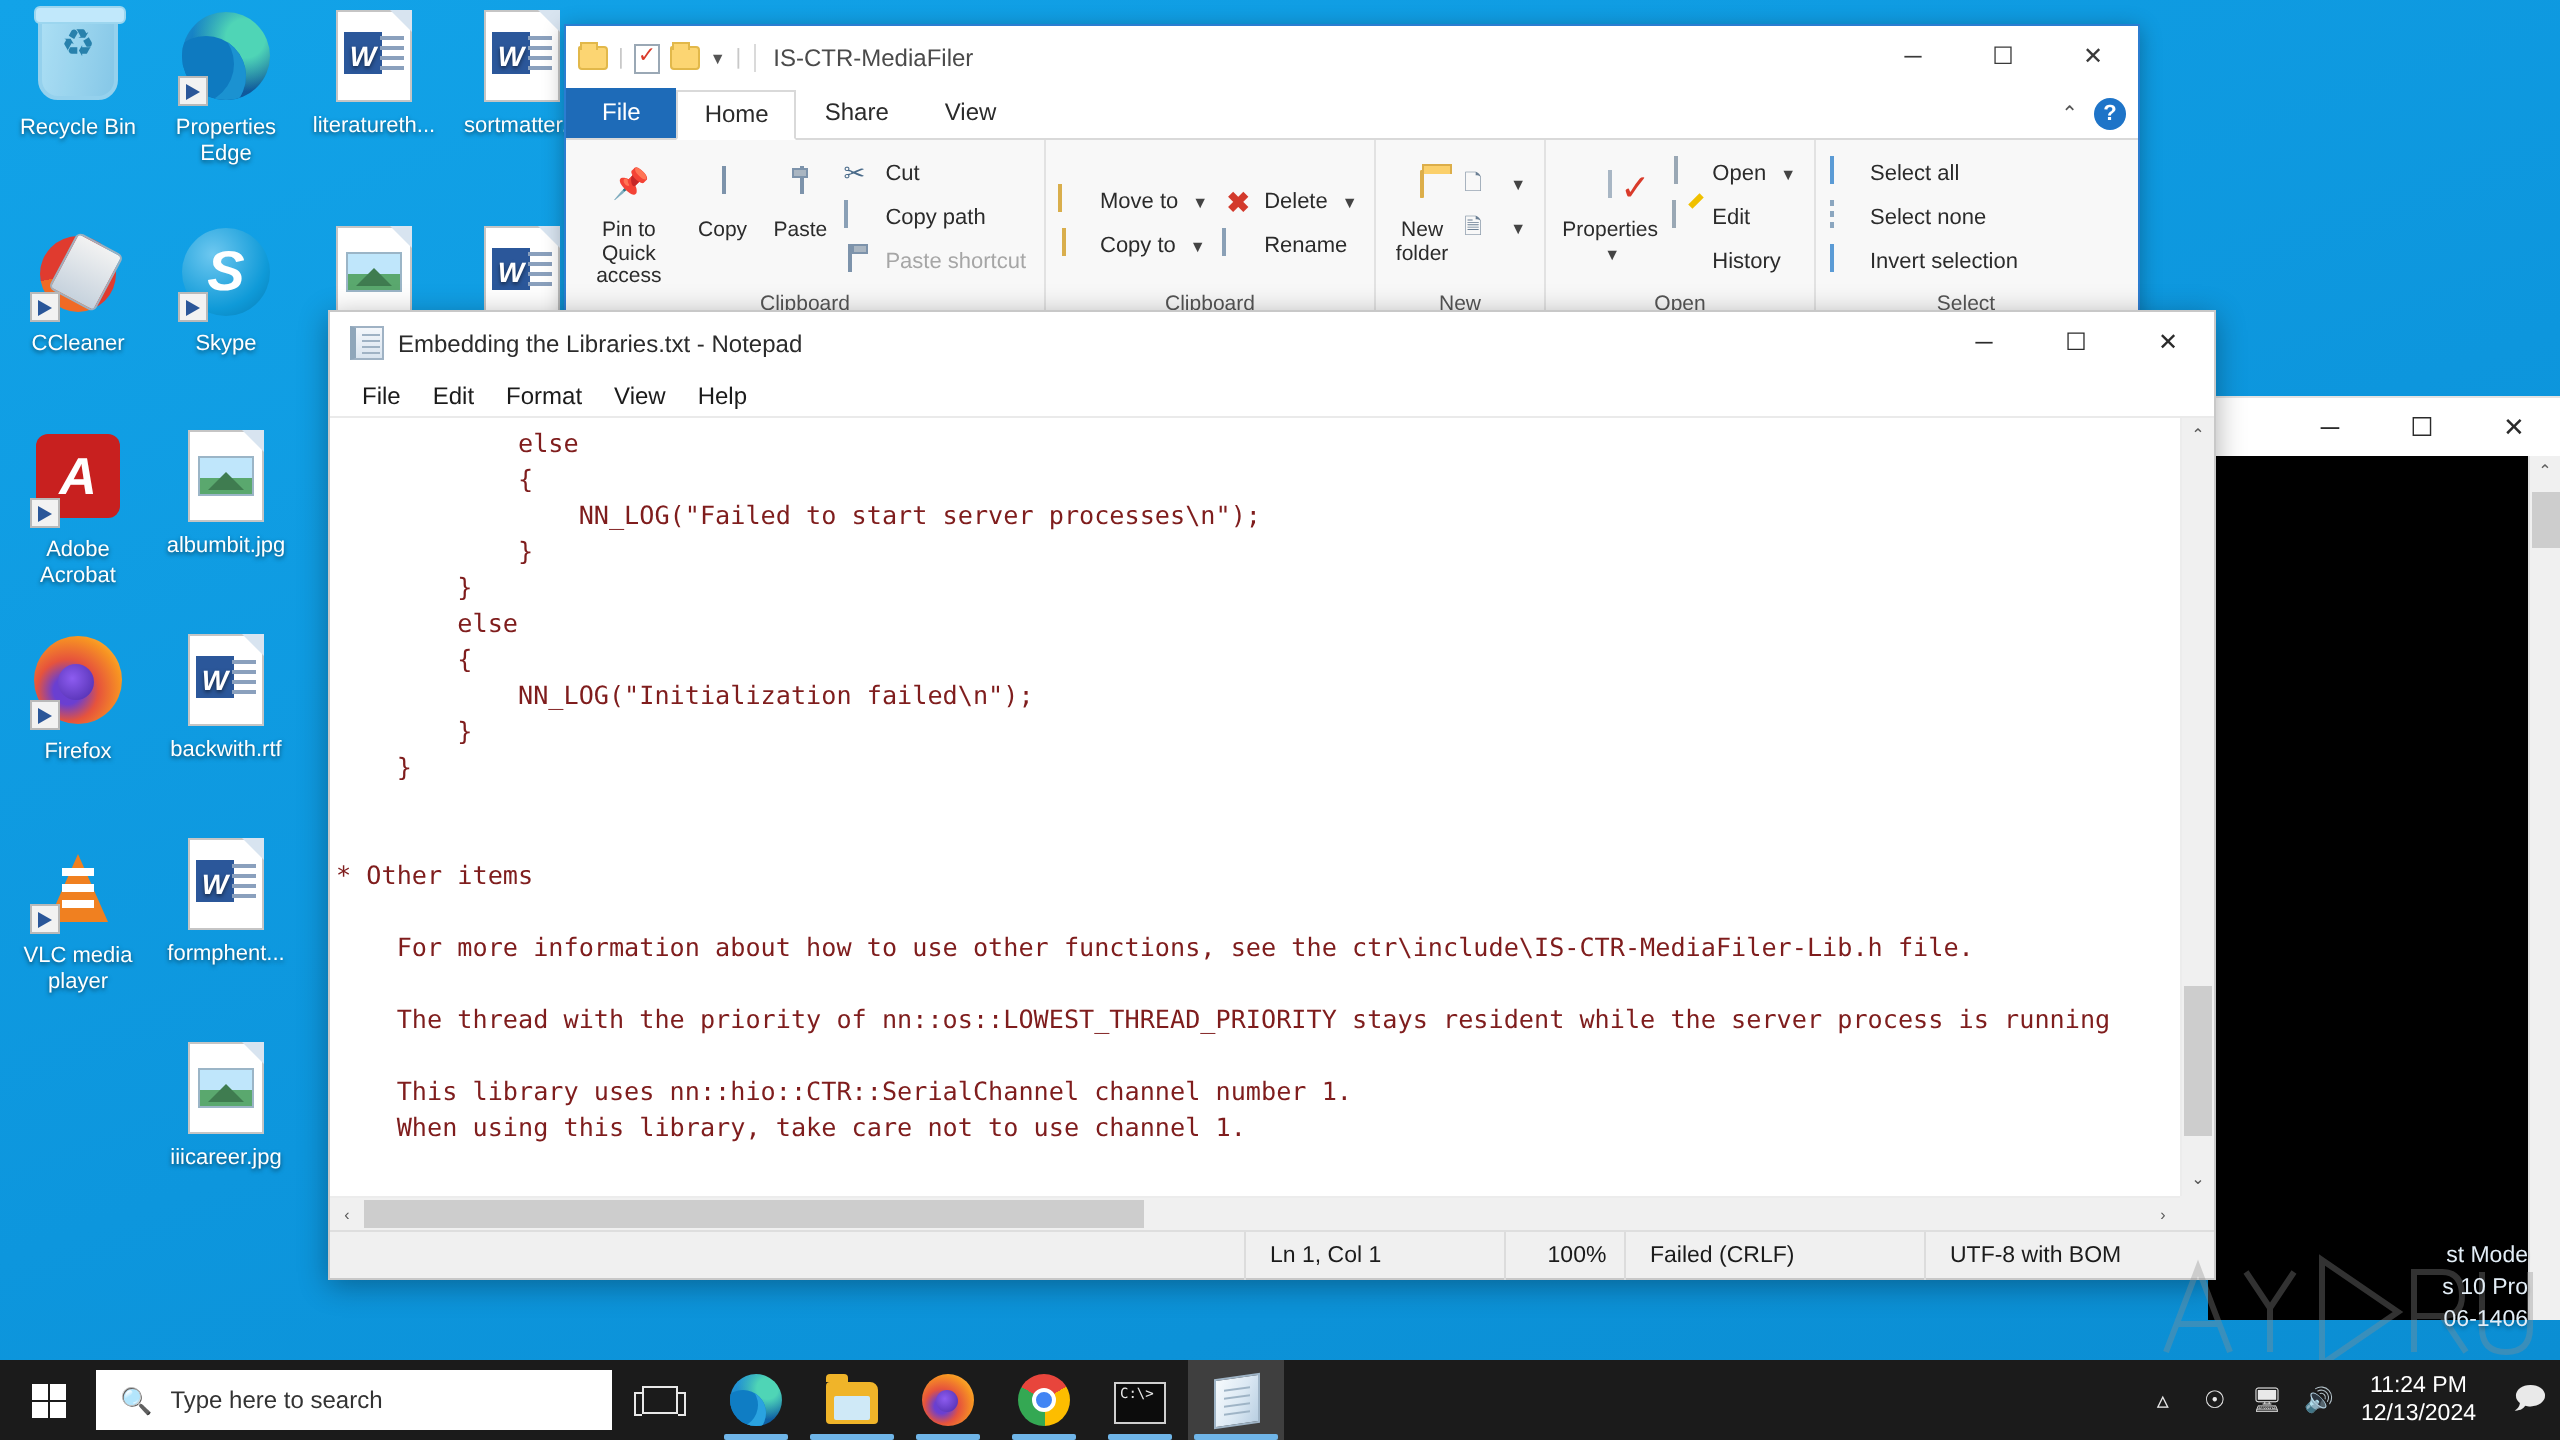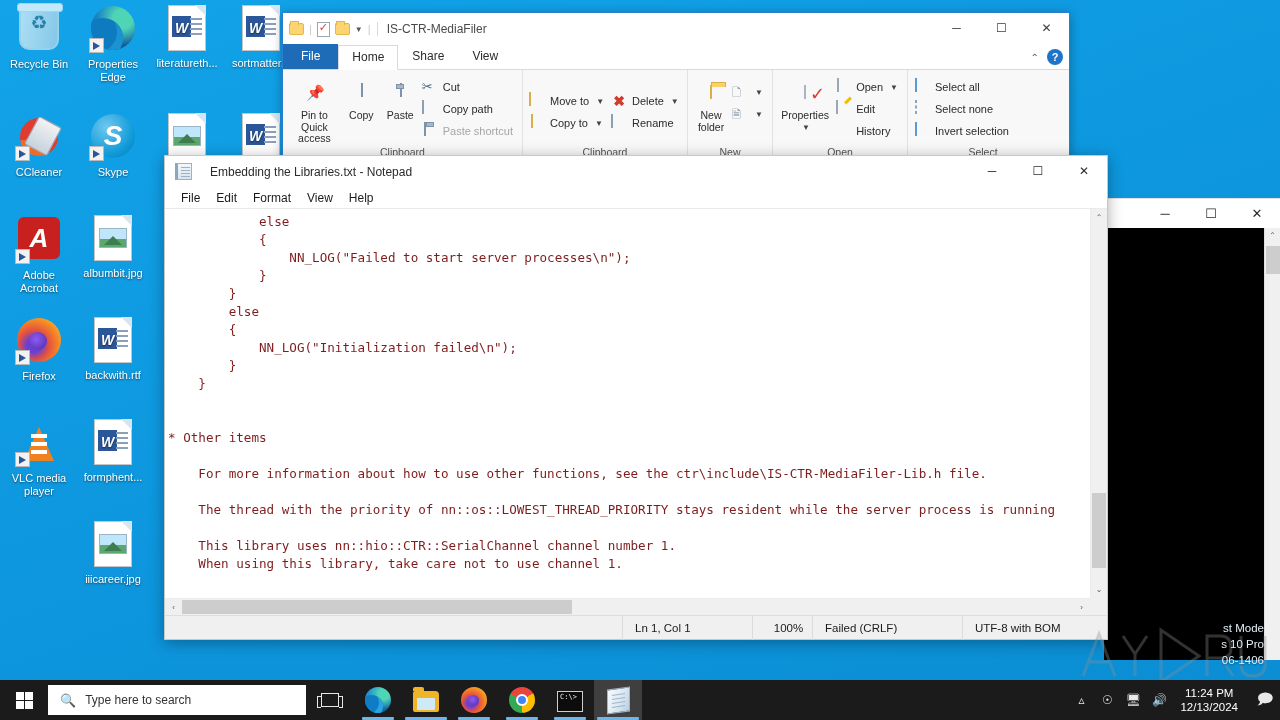--- a/index.html
+++ b/index.html
@@ -359,21 +359,21 @@
   }
   .np-icon {
     width: 17px; height: 17px; margin-left: 10px; position: relative;
     background: linear-gradient(#f4f7fb,#d9e4ef);
     border: 1px solid #9fb2c4; border-left: 3px solid #8fa6ba;
   }
   .np-icon:after {
     content:""; position:absolute; left:3px; top:3px; width:9px; height:1px;
     background:#9fb2c4; box-shadow: 0 3px 0 #9fb2c4, 0 6px 0 #9fb2c4, 0 9px 0 #9fb2c4;
   }
-  .np-title-text { font-size: 12px; color: #2b2b2b; margin-left: 18px; }
+  .np-title-text { font-size: 12px; color: #2b2b2b; margin-left: 7px; }
   .np-winbtns { position: absolute; right: 0; top: 0; display: flex; }
   .np-winbtns div {
     width: 46px; height: 31px; text-align: center; line-height: 31px;
     font-size: 12px; color: #2b2b2b;
   }
   .np-menu {
     height: 22px; display: flex; align-items: center; gap: 0;
     background: #ffffff; padding-left: 8px; flex: 0 0 22px;
     border-bottom: 1px solid #eaeaea;
   }

